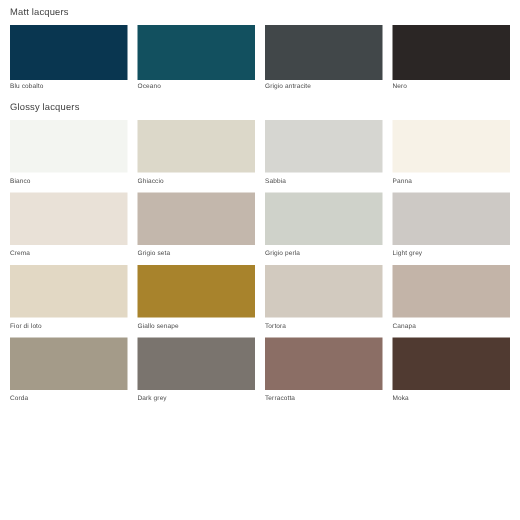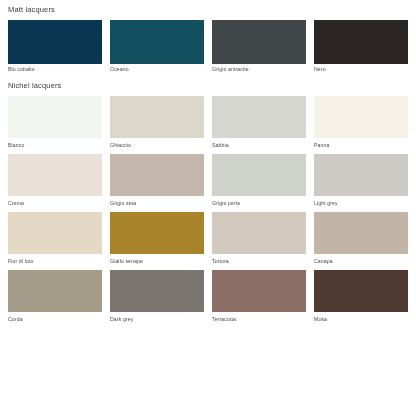--- a/index.html
+++ b/index.html
@@ -92,21 +92,21 @@
       </div>
       <div class="swatch-cell">
         <span class="swatch-chip" style="background-color:#2b2625;"></span>
         <span class="swatch-label">Nero</span>
       </div>
     </div>
   </div>
 
 
   <div class="section section-glossy">
-    <div class="section-title">Nichel lacquers</div>
+    <div class="section-title">Glossy lacquers</div>
     <div class="swatch-grid">
       <div class="swatch-cell">
         <span class="swatch-chip" style="background-color:#f3f5f1;"></span>
         <span class="swatch-label">Bianco</span>
       </div>
       <div class="swatch-cell">
         <span class="swatch-chip" style="background-color:#dcd8c9;"></span>
         <span class="swatch-label">Ghiaccio</span>
       </div>
       <div class="swatch-cell">

